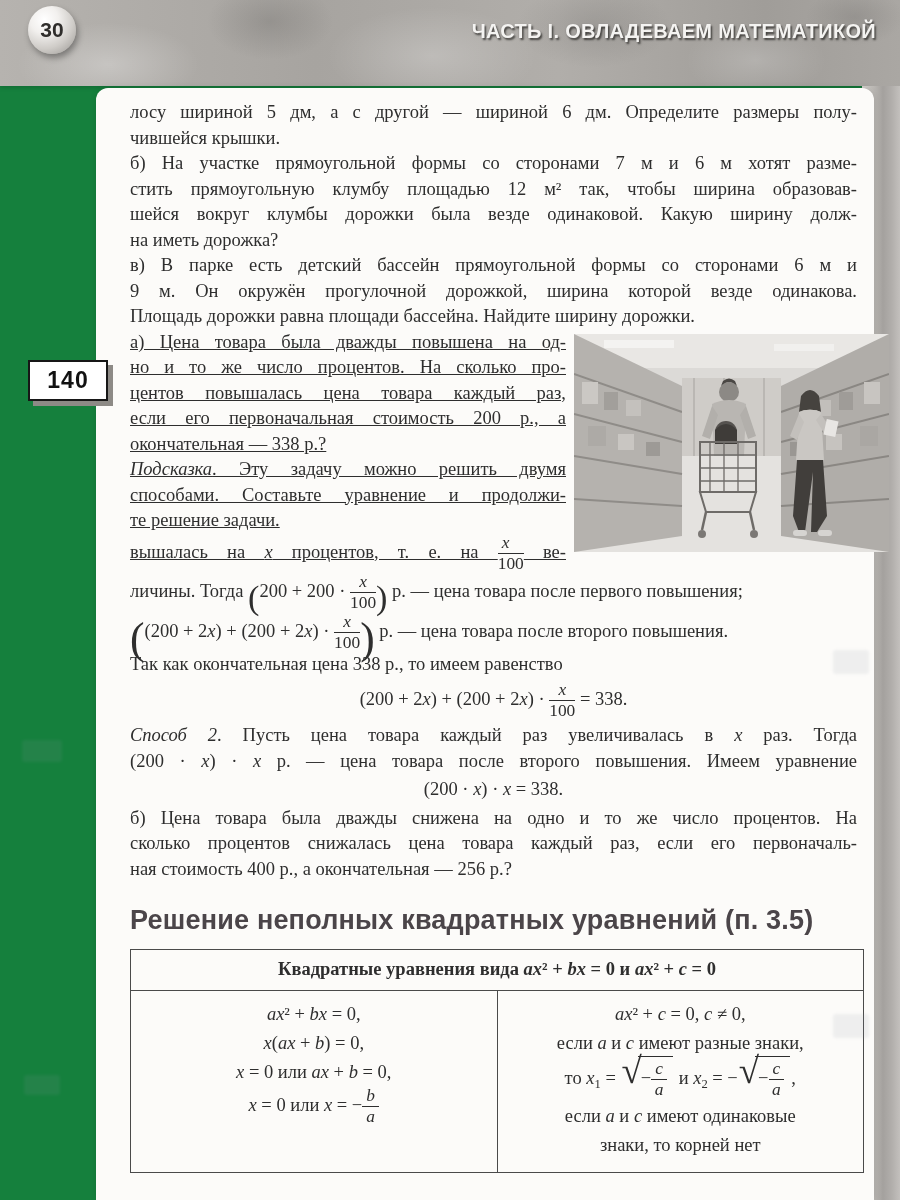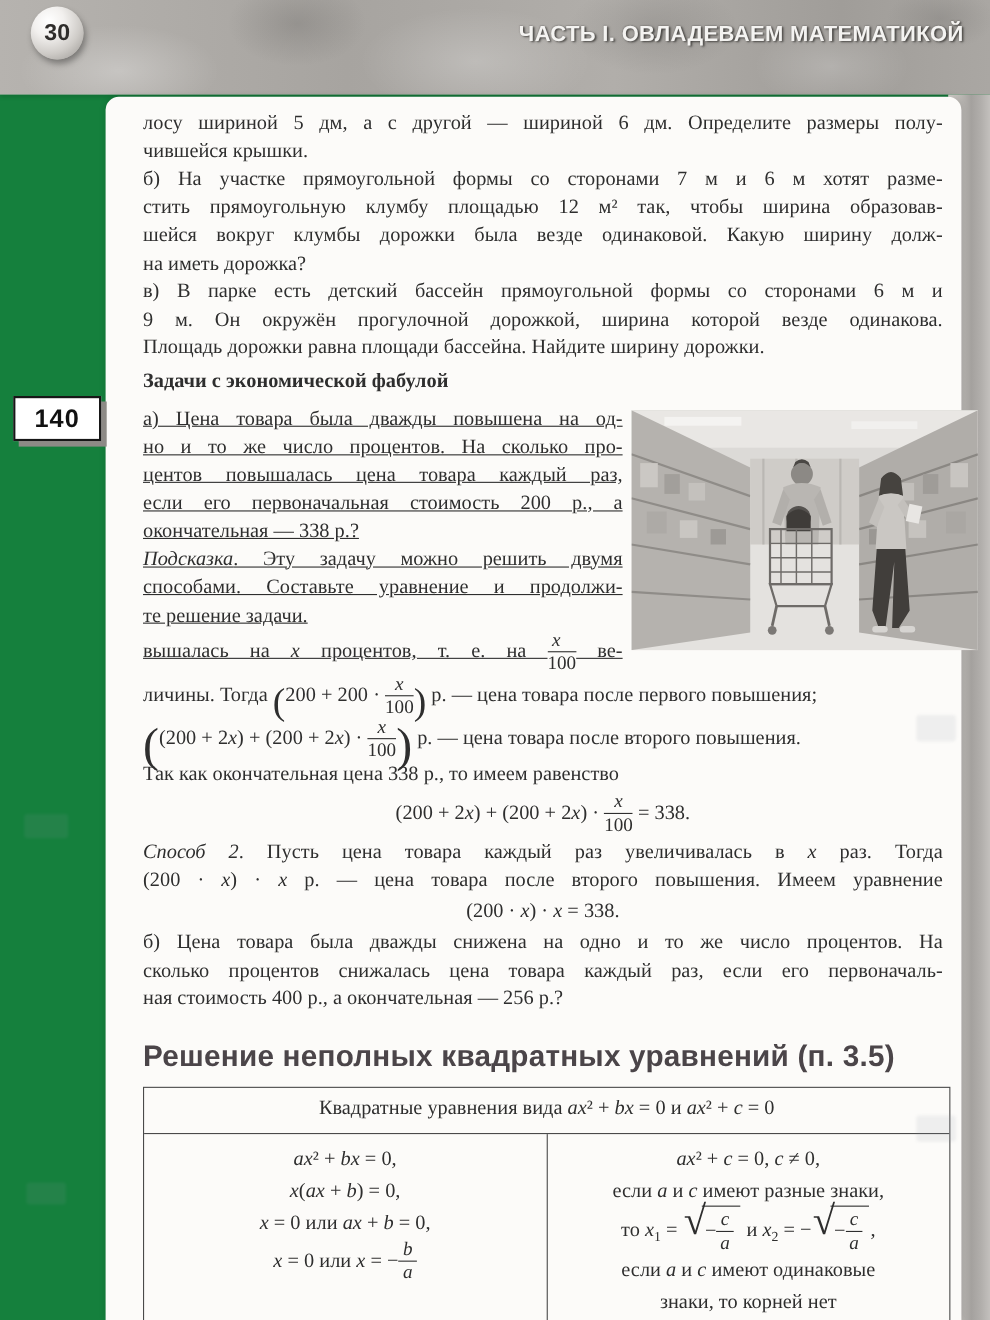--- a/index.html
+++ b/index.html
@@ -61,29 +61,29 @@
   .sqrt{display:inline-flex;align-items:flex-start;vertical-align:middle;position:relative;top:-2px;margin:0 1px;}
   .sqrt .sign{font-size:200%;line-height:.82;margin-right:-4px;font-weight:400;}
   .sqrt .rad{border-top:1.5px solid currentColor;padding:3px 6px 0 3px;}
 
   
   .section-heading{font-family:"Liberation Sans","DejaVu Sans",sans-serif;font-weight:bold;
     font-size:27px;color:#4b4549;letter-spacing:.2px;margin:24px 0 13px;line-height:1.1;}
 
   
   .qtable{border:1.6px solid #4a4a4a;margin-right:-7px;background:#fcfbf9;}
-  .qt-header{text-align:center;font-weight:normal;padding:7px 10px 8px;border-bottom:1.6px solid #4a4a4a;
+  .qt-header{text-align:center;font-weight:bold;padding:7px 10px 8px;border-bottom:1.6px solid #4a4a4a;
     font-size:18.5px;}
   .qt-body{display:flex;}
   .qt-cell{flex:1 1 50%;padding:9px 6px 12px;}
   .qt-cell.right{border-left:1.6px solid #4a4a4a;}
   .qt-cell .line{text-align:center;text-align-last:center;line-height:29px;}
 
   
-  .badge{position:absolute;left:12px;top:360px;width:76px;height:37px;background:#ffffff;
+  .badge{position:absolute;left:28px;top:360px;width:76px;height:37px;background:#ffffff;
     border:2.2px solid #171717;box-shadow:5px 5px 0 #8d8a86;display:flex;align-items:center;
     justify-content:center;font-family:"Liberation Sans","DejaVu Sans",sans-serif;
     font-weight:bold;font-size:23px;letter-spacing:1px;color:#111;}
 
   
   .ghost{position:absolute;background:#8d95a2;opacity:.12;filter:blur(1.5px);border-radius:3px;}
 </style>
 </head>
 <body>
 
@@ -107,21 +107,20 @@
           <div class="line">чившейся крышки.</div>
           <div class="line j">б) На участке прямоугольной формы со сторонами 7 м и 6 м хотят разме-</div>
           <div class="line j">стить прямоугольную клумбу площадью 12 м² так, чтобы ширина образовав-</div>
           <div class="line j">шейся вокруг клумбы дорожки была везде одинаковой. Какую ширину долж-</div>
           <div class="line">на иметь дорожка?</div>
           <div class="line j">в) В парке есть детский бассейн прямоугольной формы со сторонами 6 м и</div>
           <div class="line j">9 м. Он окружён прогулочной дорожкой, ширина которой везде одинакова.</div>
           <div class="line">Площадь дорожки равна площади бассейна. Найдите ширину дорожки.</div>
         </div>
 
-      <div class="subheading">Задачи с экономической фабулой</div>
 
       <div class="p140-row">
         <div class="p140-col">
             <div class="line j">а) Цена товара была дважды повышена на од-</div>
             <div class="line j">но и то же число процентов. На сколько про-</div>
             <div class="line j">центов повышалась цена товара каждый раз,</div>
             <div class="line j">если его первоначальная стоимость 200 р., а</div>
             <div class="line">окончательная — 338 р.?</div>
             <div class="line j"><i>Подсказка</i>. Эту задачу можно решить двумя</div>
             <div class="line j">способами. Составьте уравнение и продолжи-</div>

